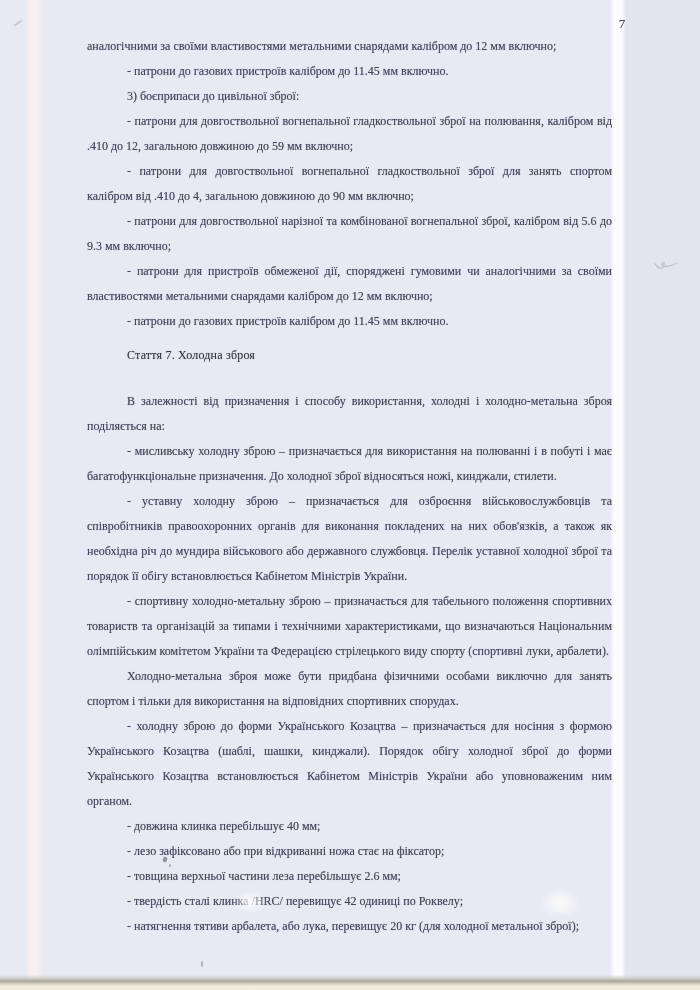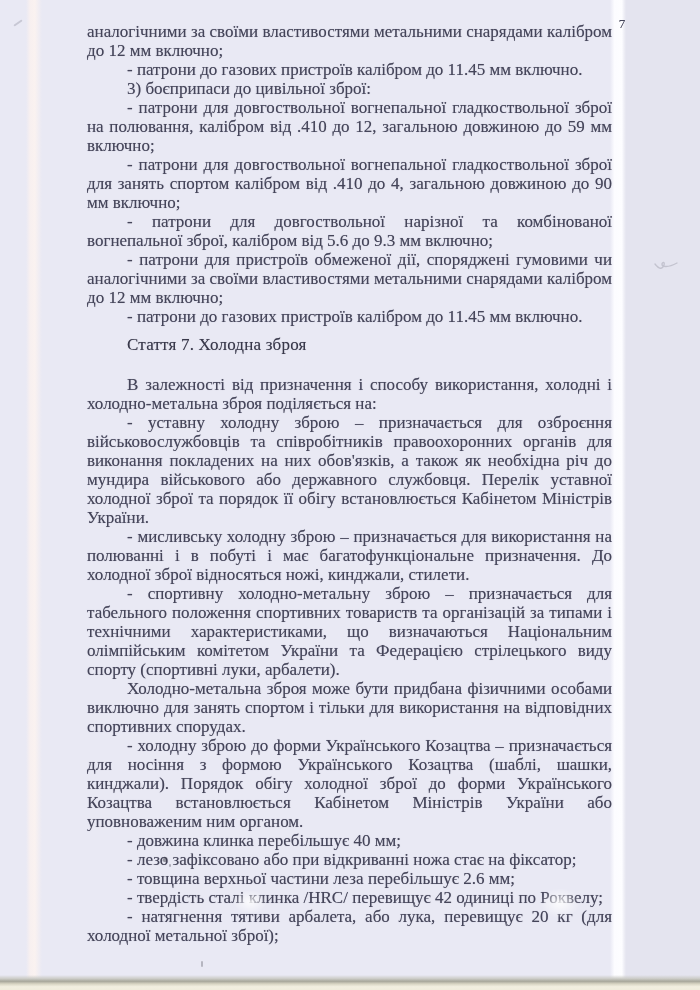--- a/index.html
+++ b/index.html
@@ -23,22 +23,22 @@
   }
   .bottom-edge{
     position:absolute;left:0;bottom:0;width:100%;height:15px;
     background:linear-gradient(180deg, rgba(180,180,175,0) 0%, #cbcbc6 25%, var(--bottom-line) 42%, #d9d6c4 60%, var(--bottom-paper) 78%, #f0eddc 100%);
   }
   .page-num{
     position:absolute;left:612px;top:16px;width:20px;text-align:center;
     font-size:13px;color:var(--ink);text-shadow:0 0 .6px rgba(69,69,90,.5);
   }
   .content{
-    position:absolute;left:87px;top:22px;width:525px;
-    font-size:17px;line-height:19px;color:var(--ink);text-align:justify;
+    position:absolute;left:87px;top:34px;width:525px;
+    font-size:12px;line-height:25px;color:var(--ink);text-align:justify;
     text-shadow:0 0 .7px rgba(69,69,90,.5);
   }
   .content p{margin:0;text-indent:40px;}
   .content p.noindent{text-indent:0;}
   .content p.h{font-weight:normal;color:var(--ink-heading);margin:9px 0 21px 0;letter-spacing:.2px;}
   
   .check-mark{position:absolute;left:653px;top:255px;opacity:.45;}
   .speck{position:absolute;background:#3e3e4a;border-radius:1px;}
   .speck.a{left:163px;top:857px;width:4px;height:5px;opacity:.5;transform:rotate(18deg);}
   .speck.b{left:169px;top:864px;width:2px;height:3px;opacity:.35;}
@@ -63,22 +63,22 @@
     <p class="noindent">аналогічними за своїми властивостями метальними снарядами калібром до 12 мм включно;</p>
     <p>- патрони до газових пристроїв калібром до 11.45 мм включно.</p>
     <p>3) боєприпаси до цивільної зброї:</p>
     <p>- патрони для довгоствольної вогнепальної гладкоствольної зброї на полювання, калібром від .410 до 12, загальною довжиною до 59 мм включно;</p>
     <p>- патрони для довгоствольної вогнепальної гладкоствольної зброї для занять спортом калібром від .410 до 4, загальною довжиною до 90 мм включно;</p>
     <p>- патрони для довгоствольної нарізної та комбінованої вогнепальної зброї, калібром від 5.6 до 9.3 мм включно;</p>
     <p>- патрони для пристроїв обмеженої дії, споряджені гумовими чи аналогічними за своїми властивостями метальними снарядами калібром до 12 мм включно;</p>
     <p>- патрони до газових пристроїв калібром до 11.45 мм включно.</p>
     <p class="h">Стаття 7. Холодна зброя</p>
     <p>В залежності від призначення і способу використання, холодні і холодно-метальна зброя поділяється на:</p>
+    <p>- мисливську холодну зброю – призначається для використання на полюванні і в побуті і має багатофункціональне призначення. До холодної зброї відносяться ножі, кинджали, стилети.</p>
     <p>- уставну холодну зброю – призначається для озброєння військовослужбовців та співробітників правоохоронних органів для виконання покладених на них обов'язків, а також як необхідна річ до мундира військового або державного службовця. Перелік уставної холодної зброї та порядок її обігу встановлюється Кабінетом Міністрів України.</p>
-    <p>- мисливську холодну зброю – призначається для використання на полюванні і в побуті і має багатофункціональне призначення. До холодної зброї відносяться ножі, кинджали, стилети.</p>
     <p>- спортивну холодно-метальну зброю – призначається для табельного положення спортивних товариств та організацій за типами і технічними характеристиками, що визначаються Національним олімпійським комітетом України та Федерацією стрілецького виду спорту (спортивні луки, арбалети).</p>
     <p>Холодно-метальна зброя може бути придбана фізичними особами виключно для занять спортом і тільки для використання на відповідних спортивних спорудах.</p>
     <p>- холодну зброю до форми Українського Козацтва – призначається для носіння з формою Українського Козацтва (шаблі, шашки, кинджали). Порядок обігу холодної зброї до форми Українського Козацтва встановлюється Кабінетом Міністрів України або уповноваженим ним органом.</p>
     <p>- довжина клинка перебільшує 40 мм;</p>
     <p>- лезо зафіксовано або при відкриванні ножа стає на фіксатор;</p>
     <p>- товщина верхньої частини леза перебільшує 2.6 мм;</p>
     <p>- твердість сталі клинка /HRC/ перевищує 42 одиниці по Роквелу;</p>
     <p>- натягнення тятиви арбалета, або лука, перевищує 20 кг (для холодної метальної зброї);</p>
   </div>
 

